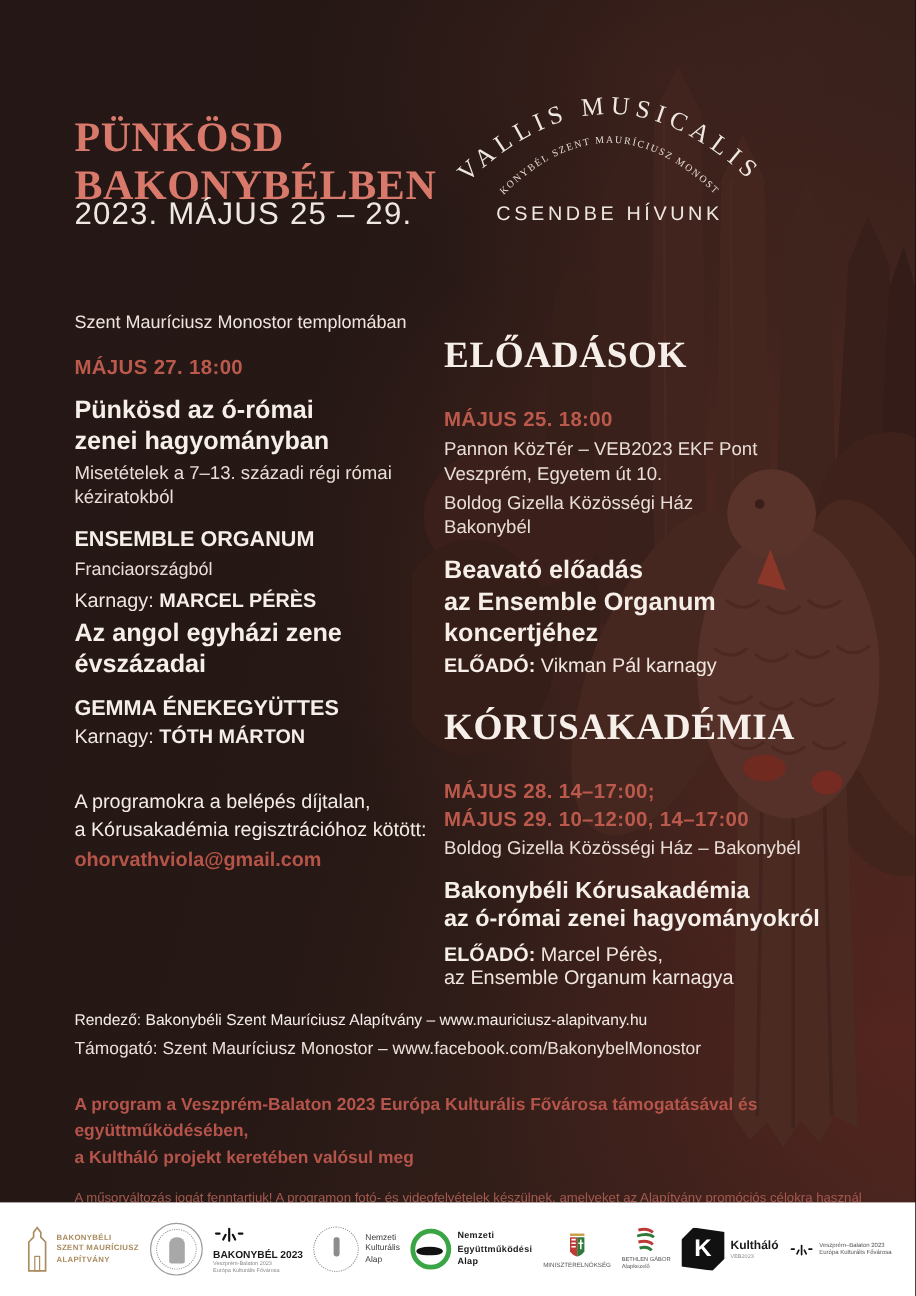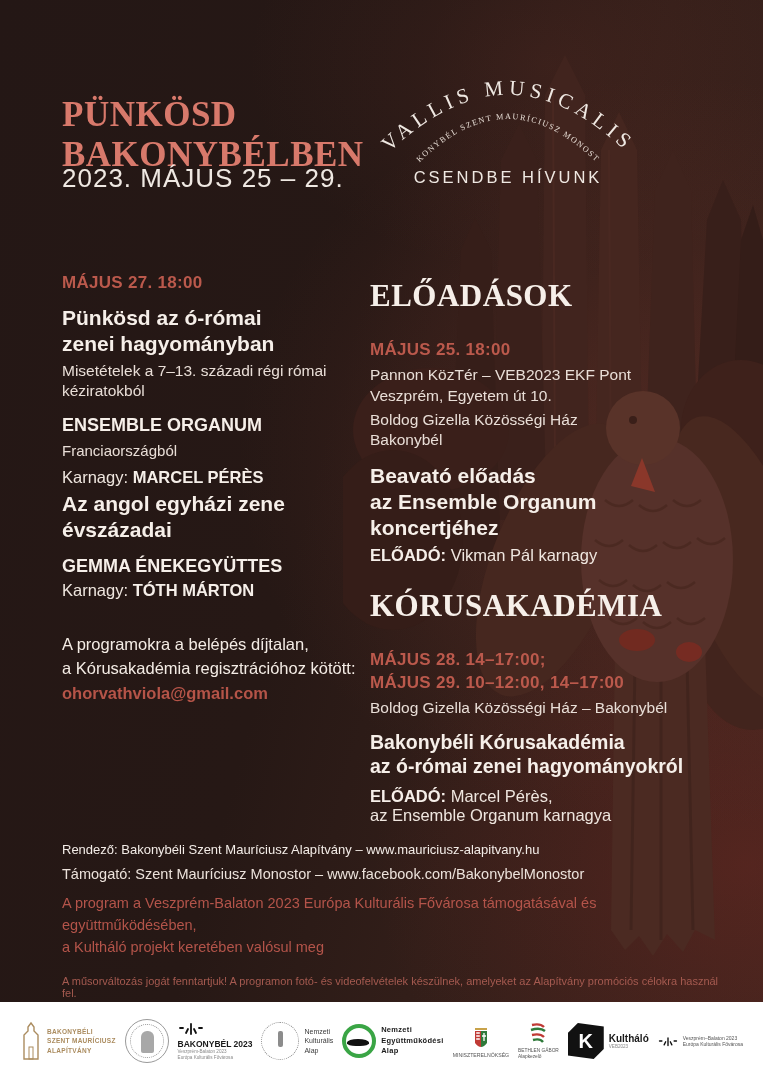--- a/index.html
+++ b/index.html
@@ -45,21 +45,21 @@
   .origin{font-size:15px;color:#e9ded7;}
   .conductor{font-size:16.5px;color:#efe6df;}
   .conductor b{font-weight:700;color:#f6efe9;}
   .note{font-size:16.5px;font-weight:400;line-height:1.45;color:#f4ece5;}
   .email{font-size:16.5px;font-weight:700;color:#b55448;margin-top:3px;}
 
   
   .footer-info{position:absolute;left:62px;top:842px;width:668px;z-index:3;}
   .organizer{font-size:13px;color:#f3ece7;}
   .supporter{font-size:14.5px;margin-top:9px;color:#ece2db;}
-  .program-support{font-size:14.5px;font-weight:400;line-height:1.5;color:#b4544a;margin-top:11px;}
+  .program-support{font-size:14.5px;font-weight:700;line-height:1.5;color:#b4544a;margin-top:29px;}
   .disclaimer{font-size:11px;color:#a55a50;margin-top:17px;}
 
   
   .logo-band{
     position:absolute;left:0;bottom:0;width:763px;height:78px;background:#ffffff;
     display:flex;align-items:center;justify-content:space-between;
     padding:0 20px;box-sizing:border-box;z-index:4;color:#3a3a3a;
   }
   .logo-item{display:flex;align-items:center;gap:5px;}
   .gold{color:#ab8c5f;}
@@ -147,20 +147,21 @@
         <path id="arc1" d="M 12,112 Q 144,-30 276,112"></path>
         <path id="arc2" d="M 54,110 Q 144,20 234,110"></path>
       </defs>
       <text class="vm-arc-main"><textPath href="#arc1" startOffset="50%" text-anchor="middle">VALLIS MUSICALIS</textPath></text>
       <text class="vm-arc-sub"><textPath href="#arc2" startOffset="50%" text-anchor="middle">BAKONYBÉL SZENT MAURÍCIUSZ MONOSTOR</textPath></text>
     </svg>
     <div class="vm-tagline">CSENDBE HÍVUNK</div>
   </div>
 
   <div class="col col-left">
+    <div class="sub">Szent Mauríciusz Monostor templomában</div>
 
     <div>
       <div class="evt-date" style="margin-top:19px">MÁJUS 27. 18:00</div>
       <div class="evt-title pre" style="margin-top:10px">Pünkösd az ó-római
 zenei hagyományban</div>
       <div class="evt-desc pre" style="margin-top:4px">Misetételek a 7–13. századi régi római
 kéziratokból</div>
       <div class="ensemble" style="margin-top:14px">ENSEMBLE ORGANUM</div>
       <div class="origin" style="margin-top:6px">Franciaországból</div>
       <div class="conductor" style="margin-top:9px">

